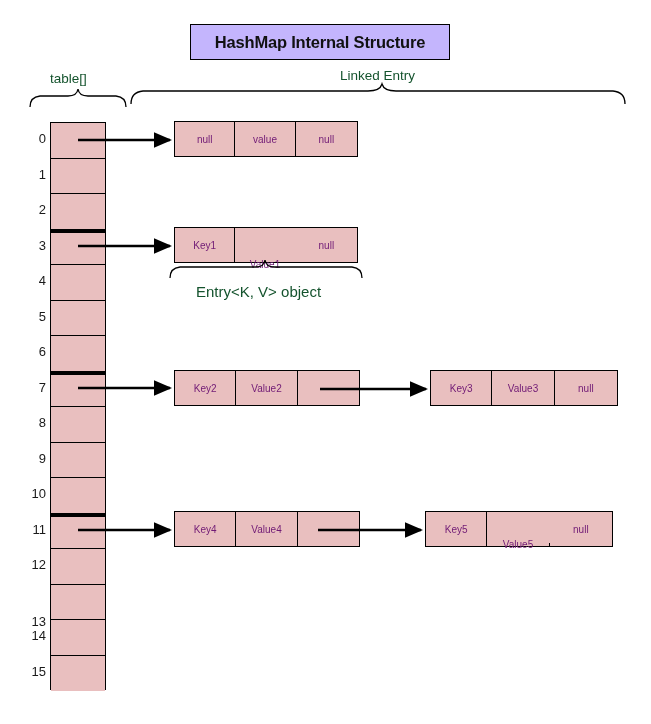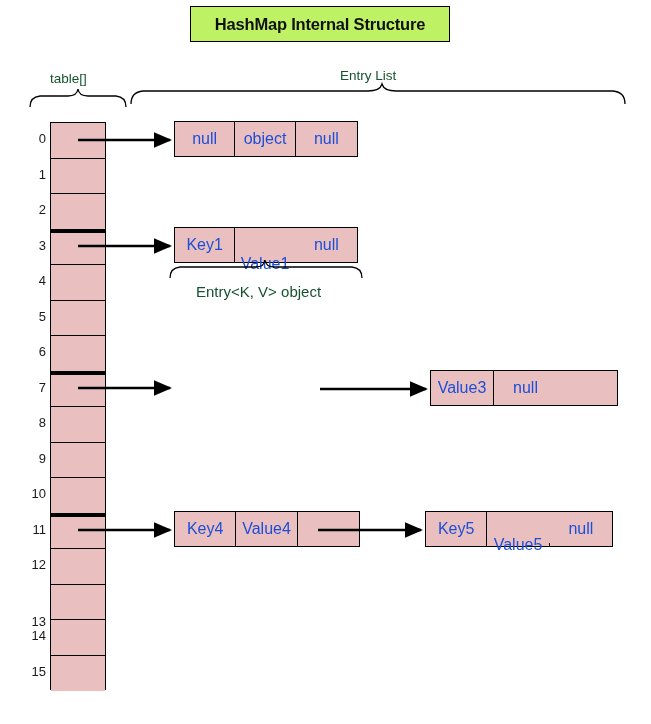--- a/index.html
+++ b/index.html
@@ -15,25 +15,25 @@
     position: relative;
     width: 651px;
     height: 724px;
     background: #ffffff;
     overflow: hidden;
   }
   
   .title-box {
     position: absolute;
     left: 190px;
-    top: 6px;
+    top: 24px;
     width: 258px;
     height: 34px;
     border: 1.5px solid #000000;
-    background: #bef264;
+    background: #c4b5fd;
     display: flex;
     align-items: center;
     justify-content: center;
   }
   .title-text {
     font-size: 16.5px;
     font-weight: bold;
     letter-spacing: -0.2px;
     color: #111111;
     white-space: nowrap;
@@ -105,42 +105,42 @@
     display: flex;
     height: 36px;
     border: 1.5px solid #000000;
     box-sizing: border-box;
     background: #e9bfbf;
   }
   .node-cell {
     display: flex;
     align-items: center;
     justify-content: center;
-    font-size: 16px;
-    color: #1d4ed8;
+    font-size: 10px;
+    color: #701a75;
     border-right: 1.5px solid #000000;
     box-sizing: border-box;
     background: #e9bfbf;
     white-space: nowrap;
   }
   .node-cell:last-child {
     border-right: none;
   }
 </style>
 </head>
 <body>
 
 <div id="canvas">
 
   <div class="title-box">
     <span class="title-text">HashMap Internal Structure</span>
   </div>
 
   <div class="caption" id="cap-table">table[]</div>
-  <div class="caption" id="cap-linked">Entry List</div>
+  <div class="caption" id="cap-linked">Linked Entry</div>
   <div class="caption" id="cap-entry">Entry&lt;K, V&gt; object</div>
 
   <div class="array-wrap">
     <div class="array-cell"></div>
     <div class="array-cell"></div>
     <div class="array-cell"></div>
     <div class="array-cell thick-top"></div>
     <div class="array-cell"></div>
     <div class="array-cell"></div>
     <div class="array-cell"></div>
@@ -169,31 +169,37 @@
       <div class="idx-label" style="top: 486px;">10</div>
       <div class="idx-label" style="top: 521.5px;">11</div>
       <div class="idx-label" style="top: 557px;">12</div>
       <div class="idx-label" style="top: 592.5px; margin-top: 21px;">13</div>
       <div class="idx-label" style="top: 628px;">14</div>
       <div class="idx-label" style="top: 663.5px;">15</div>
     </div>
 
   <div class="node" style="left:174px; top:121px; width:184px;">
     <div class="node-cell" style="width:61px;">null</div>
-    <div class="node-cell" style="width:61px;">object</div>
+    <div class="node-cell" style="width:61px;">value</div>
     <div class="node-cell" style="width:62px;">null</div>
   </div>
 
   <div class="node" style="left:174px; top:227px; width:184px;">
     <div class="node-cell" style="width:61px;">Key1</div>
     <div class="node-cell" style="width:61px;margin-top:36px;">Value1</div>
     <div class="node-cell" style="width:62px;">null</div>
   </div>
 
+  <div class="node" style="left:174px; top:370px; width:186px;">
+    <div class="node-cell" style="width:62px;">Key2</div>
+    <div class="node-cell" style="width:62px;">Value2</div>
+    <div class="node-cell" style="width:62px;"></div>
+  </div>
   <div class="node" style="left:430px; top:370px; width:188px;">
+    <div class="node-cell" style="width:62px;">Key3</div>
     <div class="node-cell" style="width:63px;">Value3</div>
     <div class="node-cell" style="width:63px;">null</div>
   </div>
 
   <div class="node" style="left:174px; top:511px; width:186px;">
     <div class="node-cell" style="width:62px;">Key4</div>
     <div class="node-cell" style="width:62px;">Value4</div>
     <div class="node-cell" style="width:62px;"></div>
   </div>
   <div class="node" style="left:425px; top:511px; width:188px;">

